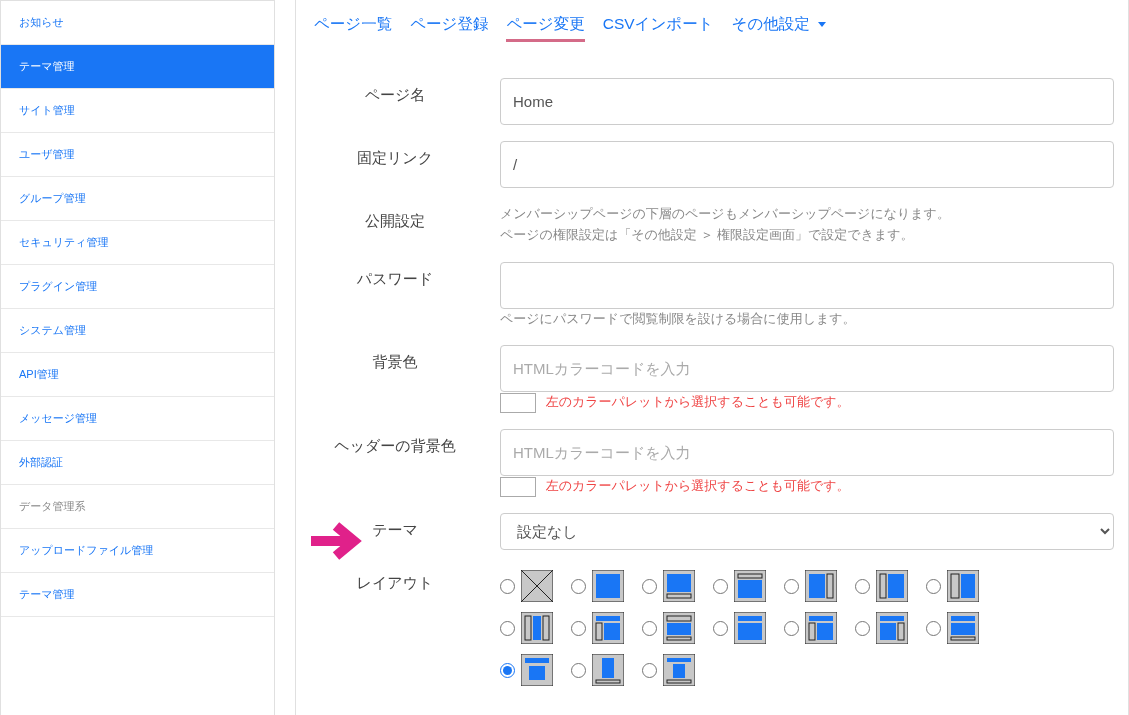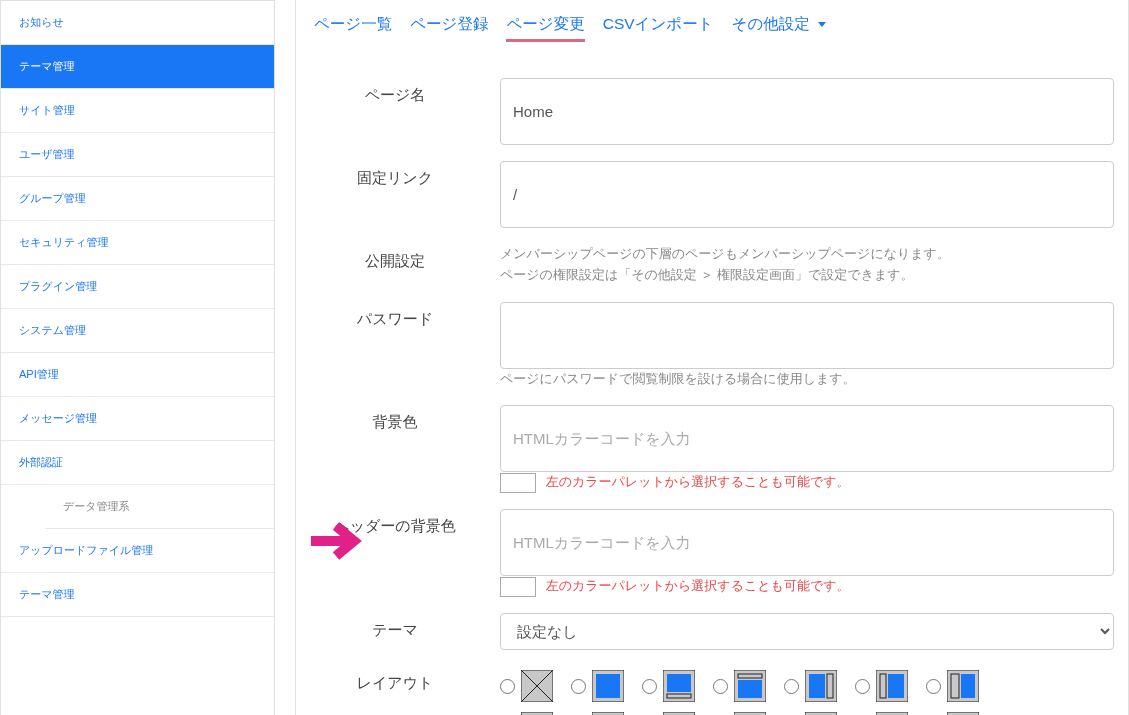--- a/index.html
+++ b/index.html
@@ -1,31 +1,31 @@
 <!DOCTYPE html>
 <html><head>
   <meta charset="utf-8">
   <style>
     * { box-sizing: border-box; margin: 0; padding: 0; }
     body { font-family: "Hiragino Kaku Gothic ProN", "Meiryo", sans-serif; font-size: 15px; color: #333; background: #fff; }
     .container { display: flex; width: 1129px; }
     .sidebar { width: 275px; border: 1px solid #e0e0e0; }
     .sidebar-item { padding: 14px 18px; border-bottom: 1px solid #e8e8e8; color: #1976f5; cursor: pointer; font-size: 11px; }
     .sidebar-item.active { background: #1976f5; color: #fff; }
-    .sidebar-item.disabled { color: #888; cursor: default; margin-left: 44px; }
+    .sidebar-item.disabled { color: #888; cursor: default; }
     .main { flex: 1; padding: 0 14px 20px 14px; margin-left: 20px; border: 1px solid #e0e0e0; border-top: none; }
     .tabs { display: flex; gap: 18px; padding: 14px 0 8px 4px; align-items: flex-start; }
     .tab { color: #1976f5; cursor: pointer; padding-bottom: 4px; font-size: 15.5px; }
     .tab.active { border-bottom: 3px solid #d46b88; }
     .tab .caret { display: inline-block; margin-left: 4px; width: 0; height: 0; border-left: 4px solid transparent; border-right: 4px solid transparent; border-top: 5px solid #1976f5; vertical-align: middle; }
     .form { margin-top: 28px; }
     .form-row { display: flex; margin-bottom: 16px; }
     .form-label { width: 190px; text-align: center; padding-right: 20px; padding-top: 8px; color: #444; font-size: 15px; }
     .form-field { flex: 1; position: relative; }
-    .text-input { width: 100%; padding: 24px 12px; border: 1px solid #ccc; border-radius: 4px; font-size: 15px; color: #555; }
+    .text-input { width: 100%; padding: 14px 12px; border: 1px solid #ccc; border-radius: 4px; font-size: 15px; color: #555; }
     .text-input::placeholder { color: #aaa; }
     .select-input { width: 100%; padding: 8px 12px; border: 1px solid #ccc; border-radius: 4px; font-size: 15px; color: #555; background: #fff; }
     .help-text { font-size: 13px; color: #888; line-height: 1.6; }
     .radio-group { display: flex; gap: 24px; padding-top: 8px; flex-wrap: wrap; }
     .radio-item { display: flex; align-items: center; gap: 6px; }
     input[type="radio"] { width: 15px; height: 15px; accent-color: #1976f5; }
     .color-swatch { display: inline-block; width: 36px; height: 20px; border: 1px solid #aaa; background: #fff; padding: 3px; vertical-align: middle; margin-right: 6px; }
     .color-swatch-inner { width: 100%; height: 100%; background: #000; }
     .swatch-row { margin-top: 1px; font-size: 13px; color: #ef4444; }
     .layout-grid { display: flex; flex-direction: column; gap: 10px; padding-top: 4px; }

